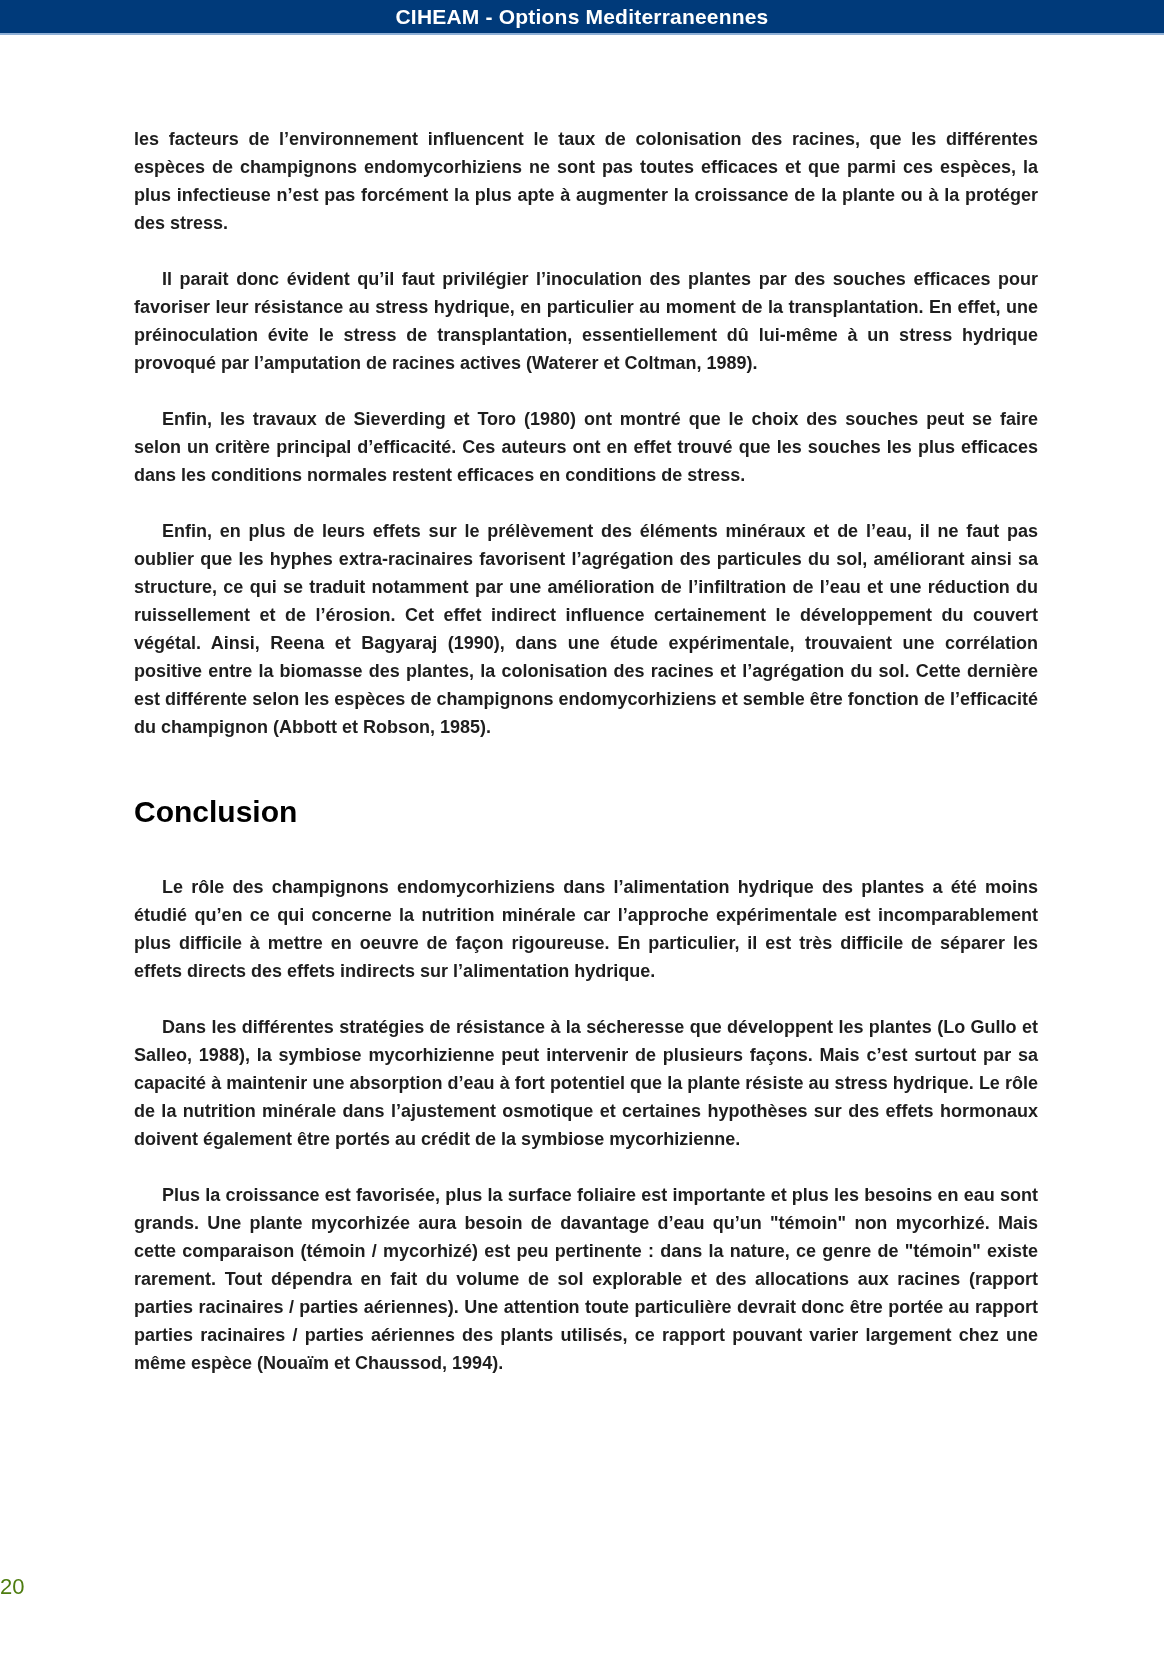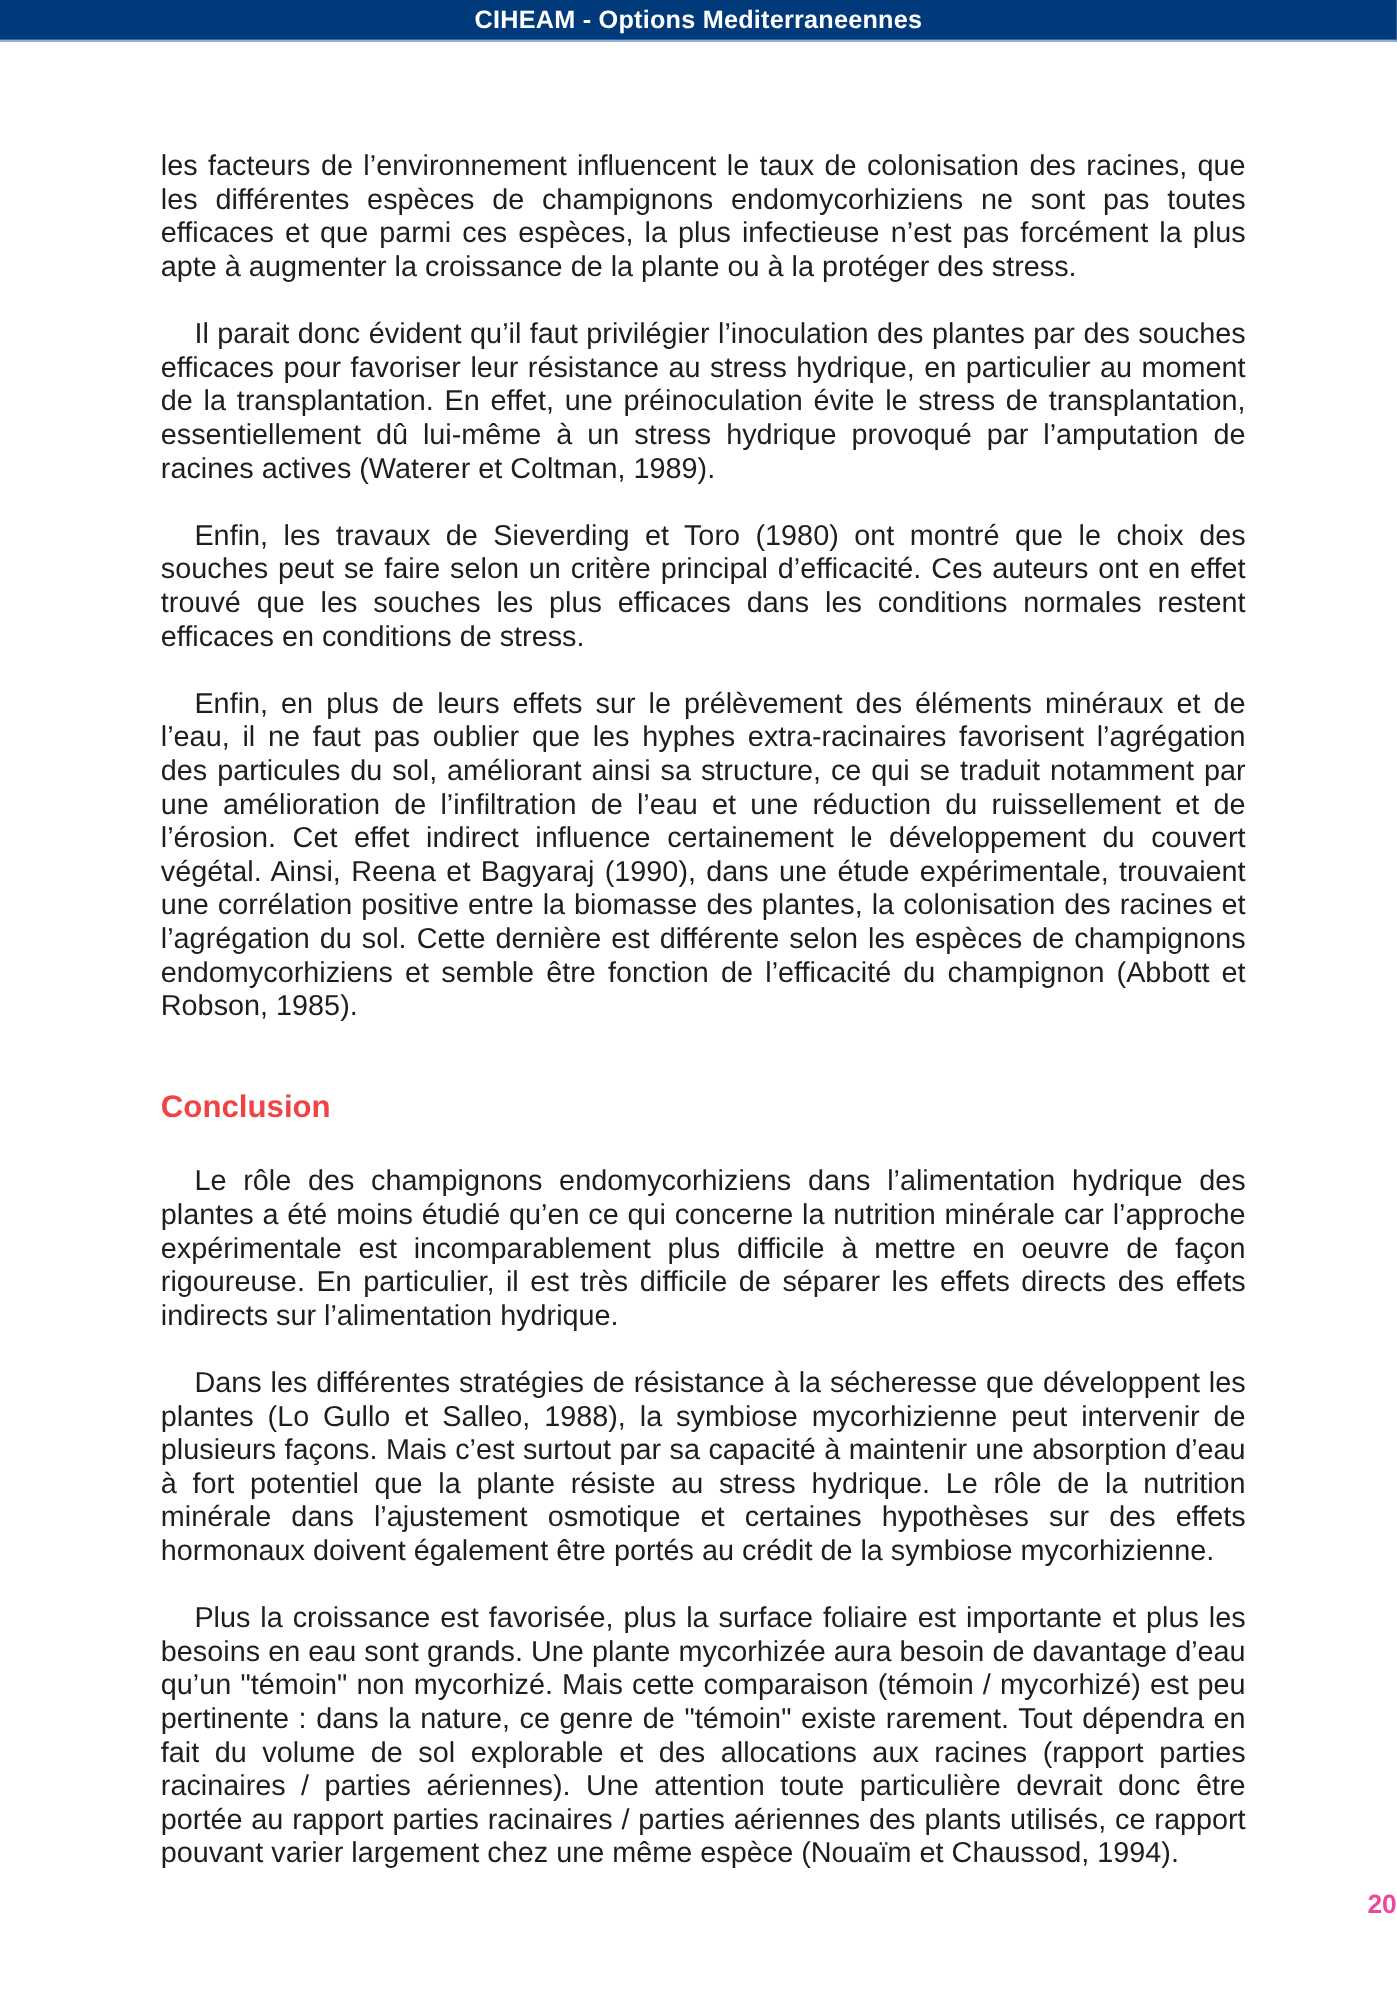--- a/index.html
+++ b/index.html
@@ -33,44 +33,44 @@
       font-size: 21px;
       letter-spacing: 0.2px;
     }
     .content {
       position: absolute;
       left: 134px;
       top: 125px;
       width: 904px;
     }
     .para {
-      font-size: 24px;
+      font-size: 18px;
       line-height: 28px;
       text-align: justify;
       margin: 0 0 28px 0;
       color: #1e1e1e;
+      font-weight: bold;
     }
     .para.indent {
       text-indent: 28px;
     }
     .section-heading {
-      font-size: 26px;
+      font-size: 30px;
       font-weight: bold;
-      margin: 54px 0 33px 0;
-      color: #ef4444;
+      margin: 54px 0 44px 0;
+      color: #000000;
     }
     .page-number {
       position: absolute;
       left: 0;
       width: 1164px;
       top: 1574px;
-      text-align: right;
+      text-align: left;
       font-size: 22px;
-      color: #ec4899;
-      font-weight: bold;
+      color: #4d7c0f;
     }
   </style>
 </head>
 <body>
 
 <div class="header-bar">
   <span class="header-title">CIHEAM - Options Mediterraneennes</span>
 </div>
 
 <div class="content">

